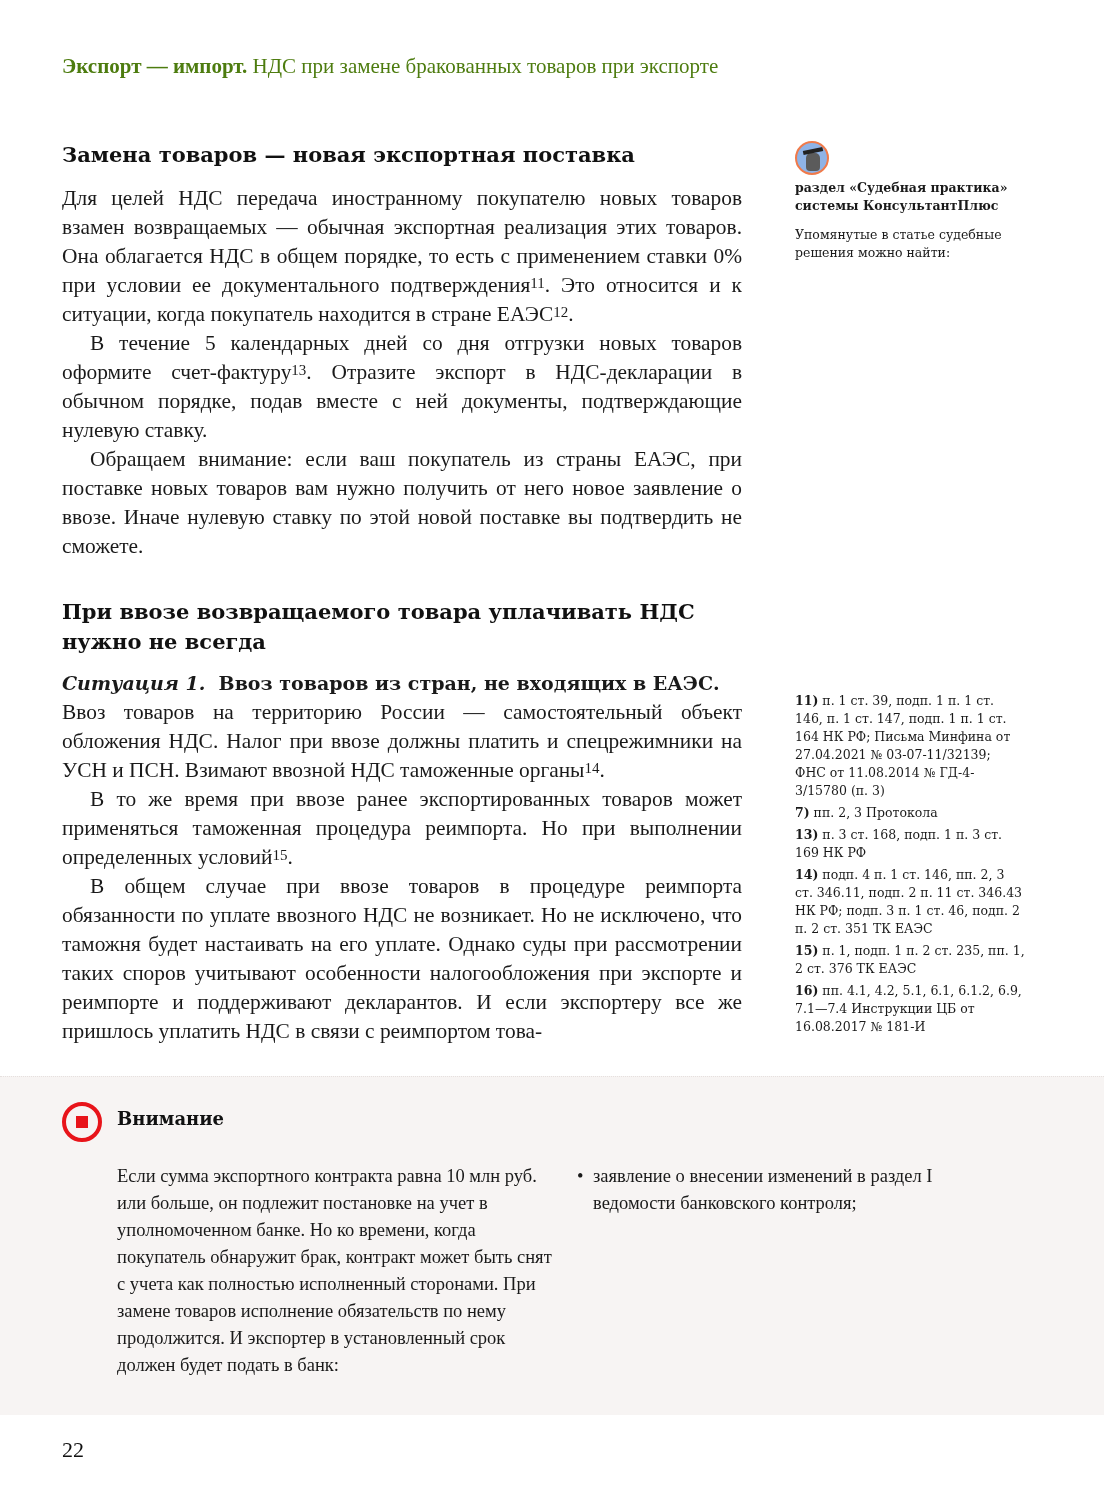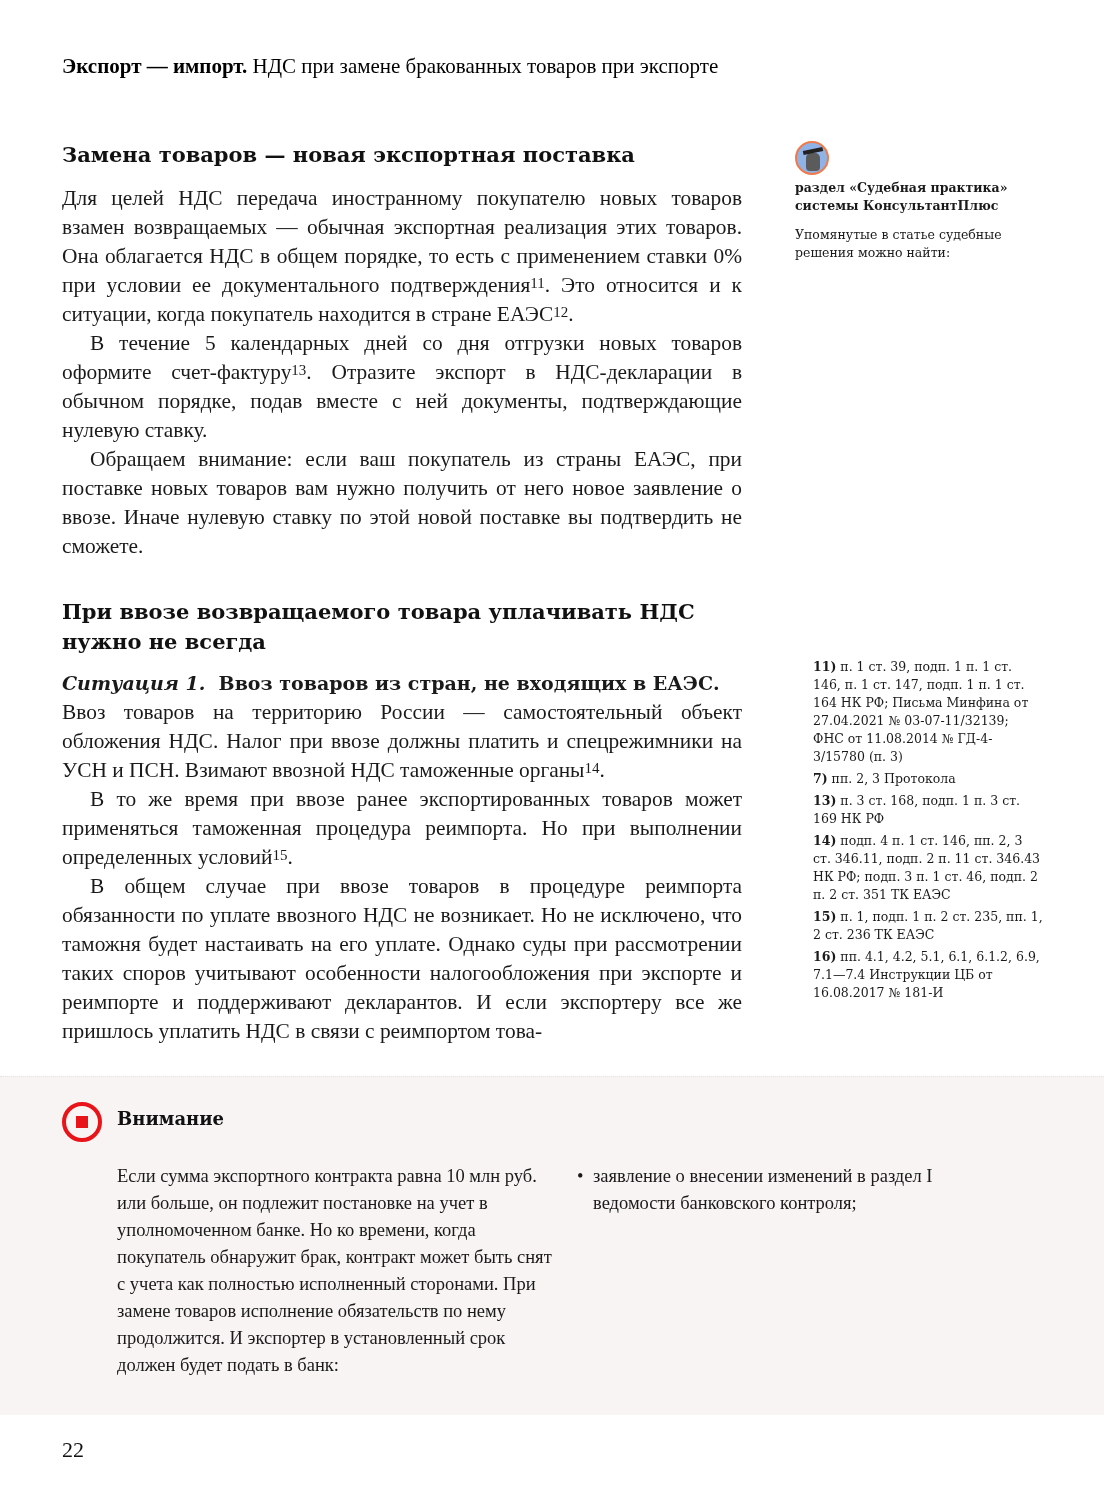--- a/index.html
+++ b/index.html
@@ -1,17 +1,17 @@
 <!DOCTYPE html>
 <html><head>
 <meta charset="utf-8">
 <style>
   html, body { margin:0; padding:0; }
   body { width:1104px; height:1500px; background:#ffffff; position:relative; font-family:"DejaVu Serif", serif; color:#1a1a1a; overflow:hidden; }
-  .running-head { position:absolute; left:62px; top:54px; font-family:"Liberation Serif", serif; font-size:21px; color:#000000; white-space:nowrap; }
+  .running-head { position:absolute; left:62px; top:54px; font-family:"Liberation Serif", serif; font-size:21px; color:#4d7c0f; white-space:nowrap; }
   .running-head b { font-weight:700; }
   .main { position:absolute; left:62px; top:140px; width:680px; }
   h2 { font-family:"DejaVu Serif", serif; font-weight:700; font-size:21px; line-height:30px; margin:0; color:#111; }
   .p { font-family:"Liberation Serif", serif; font-size:21.4px; line-height:29px; margin:0; text-align:justify; text-align-last:left; }
   .indent { text-indent:28px; }
   sup { font-size:15px; vertical-align:top; position:relative; top:-2px; }
   .sidebar { position:absolute; left:795px; width:240px; font-family:"DejaVu Serif", serif; font-size:12.5px; line-height:18px; color:#1a1a1a; }
   .avatar { width:34px; height:34px; border-radius:50%; background:#8fb3e6; border:2px solid #f07a4a; box-sizing:border-box; position:relative; overflow:hidden; }
   .avatar .face { position:absolute; left:9px; top:10px; width:14px; height:18px; background:#5b5b5b; border-radius:5px 5px 4px 4px; }
   .avatar .cap { position:absolute; left:6px; top:6px; width:20px; height:4px; background:#222; transform:rotate(-12deg); }
@@ -54,26 +54,26 @@
 
 <div class="sidebar" style="top:141px;">
   <div class="avatar">
       <div class="face"></div>
       <div class="cap"></div>
     </div>
   <div style="margin-top:4px;font-weight:700;">раздел «Судебная практика» системы КонсультантПлюс</div>
   <div style="margin-top:11px;">Упомянутые в статье судебные решения можно найти:</div>
 </div>
 
-<div class="sidebar" style="top:658px;width:230px;margin-left:18px;">
+<div class="sidebar" style="top:692px;width:230px;">
   <div class="fn"><b>11)</b> <span>п. 1 ст. 39, подп. 1 п. 1 ст. 146, п. 1 ст. 147, подп. 1 п. 1 ст. 164 НК РФ; Письма Минфина от 27.04.2021 № 03-07-11/32139; ФНС от 11.08.2014 № ГД-4-3/15780 (п. 3)</span></div>
   <div class="fn"><b>7)</b> <span>пп. 2, 3 Протокола</span></div>
   <div class="fn"><b>13)</b> <span>п. 3 ст. 168, подп. 1 п. 3 ст. 169 НК РФ</span></div>
   <div class="fn"><b>14)</b> <span>подп. 4 п. 1 ст. 146, пп. 2, 3 ст. 346.11, подп. 2 п. 11 ст. 346.43 НК РФ; подп. 3 п. 1 ст. 46, подп. 2 п. 2 ст. 351 ТК ЕАЭС</span></div>
-  <div class="fn"><b>15)</b> <span>п. 1, подп. 1 п. 2 ст. 235, пп. 1, 2 ст. 236 ТК ЕАЭС</span></div>
+  <div class="fn"><b>15)</b> <span>п. 1, подп. 1 п. 2 ст. 235, пп. 1, 2 ст. 376 ТК ЕАЭС</span></div>
   <div class="fn"><b>16)</b> <span>пп. 4.1, 4.2, 5.1, 6.1, 6.1.2, 6.9, 7.1—7.4 Инструкции ЦБ от 16.08.2017 № 181-И</span></div>
 </div>
 
 <div class="notice"></div>
 <div class="notice-icon">
     <div class="sq"></div>
   </div>
 <div class="notice-title">Внимание</div>
 
 <div class="ncol ncol-left">Если сумма экспортного контракта равна 10 млн руб. или больше, он подлежит постановке на учет в уполномоченном банке. Но ко времени, когда покупатель обнаружит брак, контракт может быть снят с учета как полностью исполненный сторонами. При замене товаров исполнение обязательств по нему продолжится. И экспортер в установленный срок должен будет подать в банк:</div>

